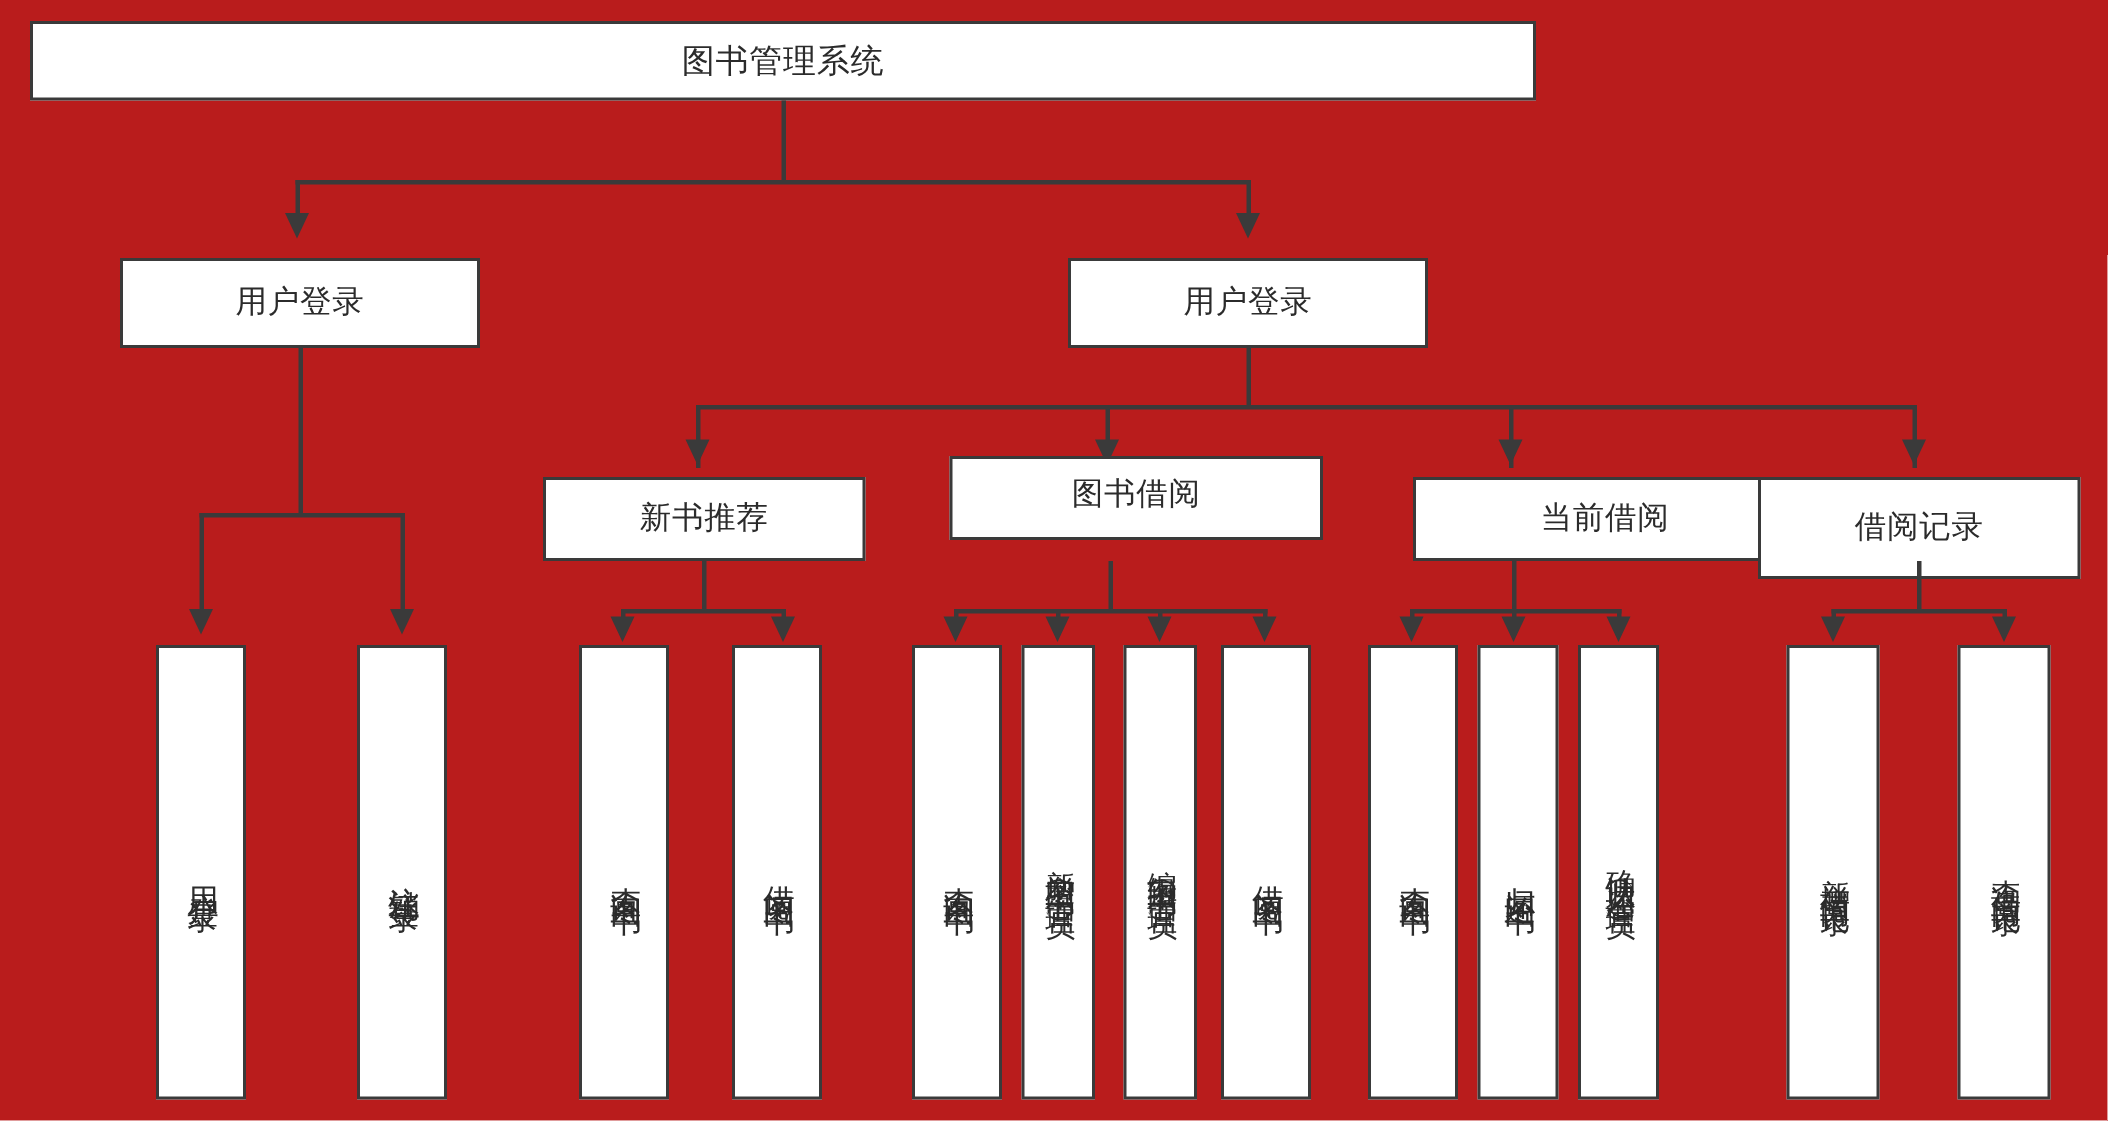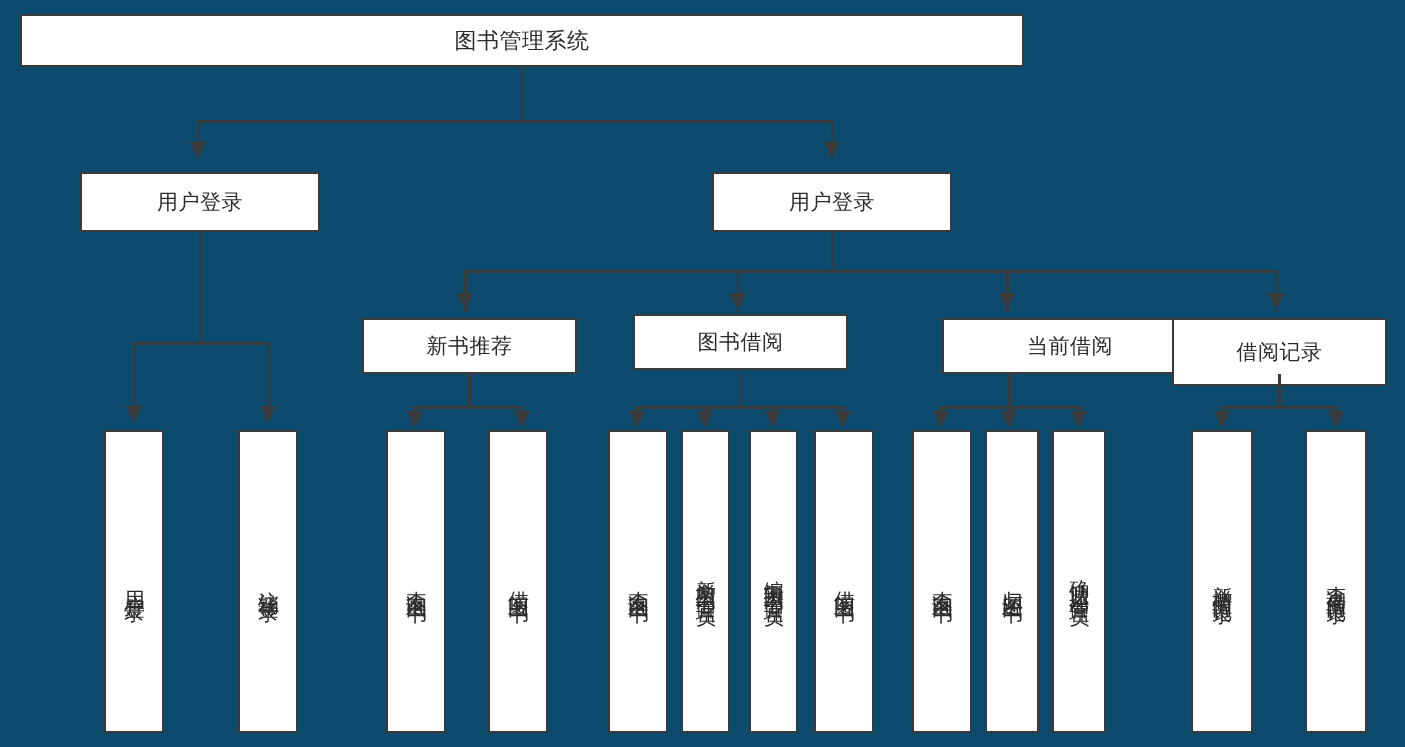--- a/index.html
+++ b/index.html
@@ -9,21 +9,21 @@
     background: #ffffff;
   }
   body {
     font-family: "Liberation Sans", "DejaVu Sans", sans-serif;
     -webkit-font-smoothing: antialiased;
   }
   #canvas {
     position: relative;
     width: 1405px;
     height: 747px;
-    background: #0c4a6e;
+    background: #b91c1c;
     overflow: hidden;
   }
   
   .node {
     position: absolute;
     box-sizing: border-box;
     background: #ffffff;
     border: 2px solid #3a3a3a;
     display: flex;
     align-items: center;
@@ -114,21 +114,21 @@
   <div class="seg vline" style="left:737px; top:270px; width:3px; height:42px;"></div>
   <div class="arrow" style="left:730px; top:293px;"></div>
   <div class="seg vline" style="left:1006px; top:270px; width:3px; height:42px;"></div>
   <div class="arrow" style="left:999px; top:293px;"></div>
   <div class="seg vline" style="left:1275px; top:270px; width:3px; height:42px;"></div>
   <div class="arrow" style="left:1268px; top:293px;"></div>
 
   <div class="node h" style="left:362px; top:318px; width:215px; height:56px;">
     <span>新书推荐</span>
   </div>
-  <div class="node h" style="left:633px; top:314px; width:215px; height:56px;">
+  <div class="node h" style="left:633px; top:304px; width:249px; height:56px;font-family:Liberation Mono, monospace;">
     <span>图书借阅</span>
   </div>
   <div class="node h" style="left:942px; top:318px; width:256px; height:56px;">
     <span>当前借阅</span>
   </div>
   <div class="node h" style="left:1172px; top:318px; width:215px; height:68px;">
     <span>借阅记录</span>
   </div>
 
   <div class="seg vline" style="left:468px; top:374px; width:3px; height:32px;"></div>

